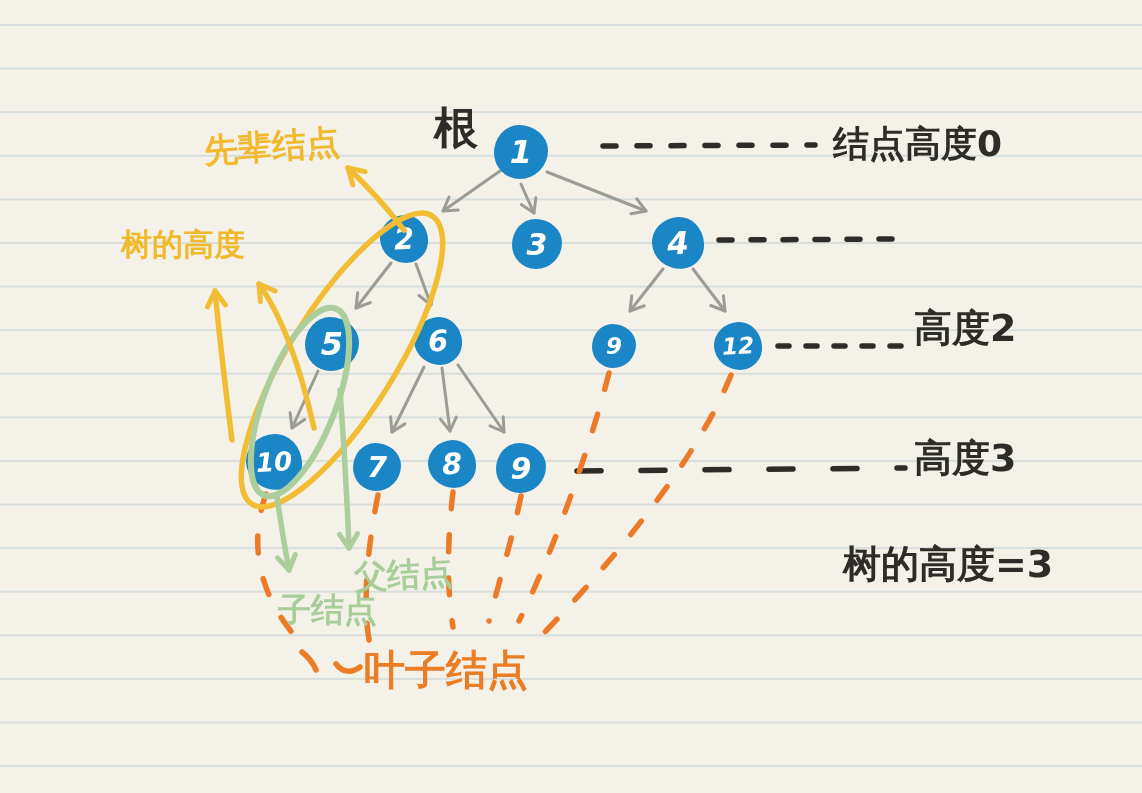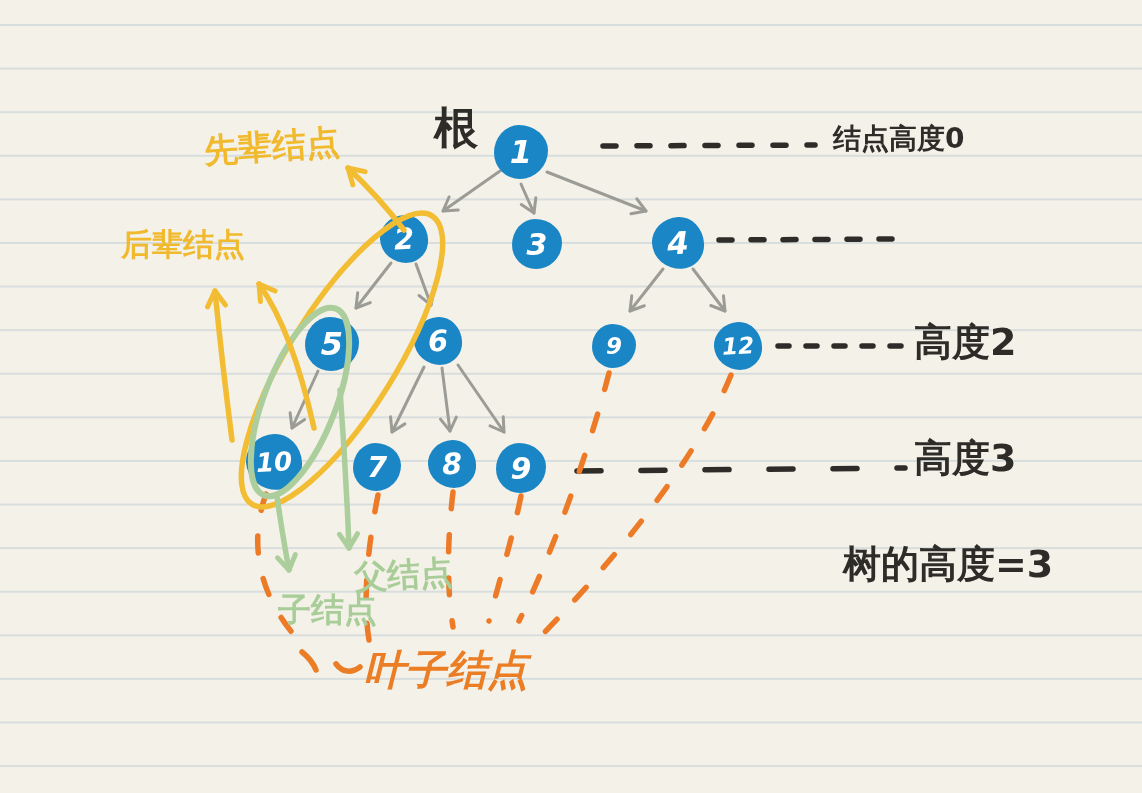--- a/index.html
+++ b/index.html
@@ -24,21 +24,21 @@
   }
   .node:nth-child(odd){border-radius:53% 47% 45% 55% / 48% 54% 46% 52%; transform:rotate(-3deg);}
   .lbl{
     position:absolute;z-index:4;white-space:nowrap;
     font-weight:700;line-height:1.1;
     font-family:"DejaVu Sans", sans-serif;
   }
   .ink{color:#2e2c28;}
   .yellow{color:#f1ba2e;}
   .green{color:#a9cd99;}
-  .orange{color:#eb7d24;font-style:italic;}
+  .orange{color:#eb7d24;}
 </style>
 </head>
 <body>
 
 <div class="stage">
 
   <svg class="under" width="1142" height="793" viewBox="0 0 1142 793">
     <defs>
       <marker id="m-gray" markerUnits="userSpaceOnUse" markerWidth="24" markerHeight="24" refX="17" refY="11" orient="auto">
         <path d="M4 3 L17 11 L4 19" fill="none" stroke="#9c9c96" stroke-width="3" stroke-linecap="round" stroke-linejoin="round"></path>
@@ -113,23 +113,23 @@
       <path d="M314 428 Q292 330 259 284" marker-end="url(#m-yellow)"></path>
     </g>
 
     <g stroke="#abce9c" stroke-width="5.5" stroke-linecap="round" fill="none">
       <path d="M340 390 Q346 470 349 548" marker-end="url(#m-green)"></path>
       <path d="M277 497 Q283 538 289 570" marker-end="url(#m-green)"></path>
     </g>
   </svg>
 
   <div class="lbl ink" style="left:434px;top:104px;font-size:44px">根</div>
-  <div class="lbl ink" style="left:833px;top:124px;font-size:28px">结点高度0</div>
-  <div class="lbl ink" style="left:914px;top:322px;font-size:38px">高度2</div>
+  <div class="lbl ink" style="left:833px;top:124px;font-size:36px">结点高度0</div>
+  <div class="lbl ink" style="left:914px;top:308px;font-size:38px">高度2</div>
   <div class="lbl ink" style="left:914px;top:438px;font-size:38px">高度3</div>
   <div class="lbl ink" style="left:843px;top:544px;font-size:38px">树的高度=3</div>
   <div class="lbl yellow" style="left:204px;top:128px;font-size:34px;transform:rotate(-4deg)">先辈结点</div>
-  <div class="lbl yellow" style="left:121px;top:227px;font-size:31px">后辈结点</div>
+  <div class="lbl yellow" style="left:121px;top:227px;font-size:31px">树的高度</div>
   <div class="lbl green" style="left:354px;top:557px;font-size:33px;transform:rotate(-3deg)">父结点</div>
   <div class="lbl green" style="left:278px;top:592px;font-size:33px">子结点</div>
   <div class="lbl orange" style="left:364px;top:648px;font-size:41px">叶子结点</div>
 
 </div>
 
 </body></html>

